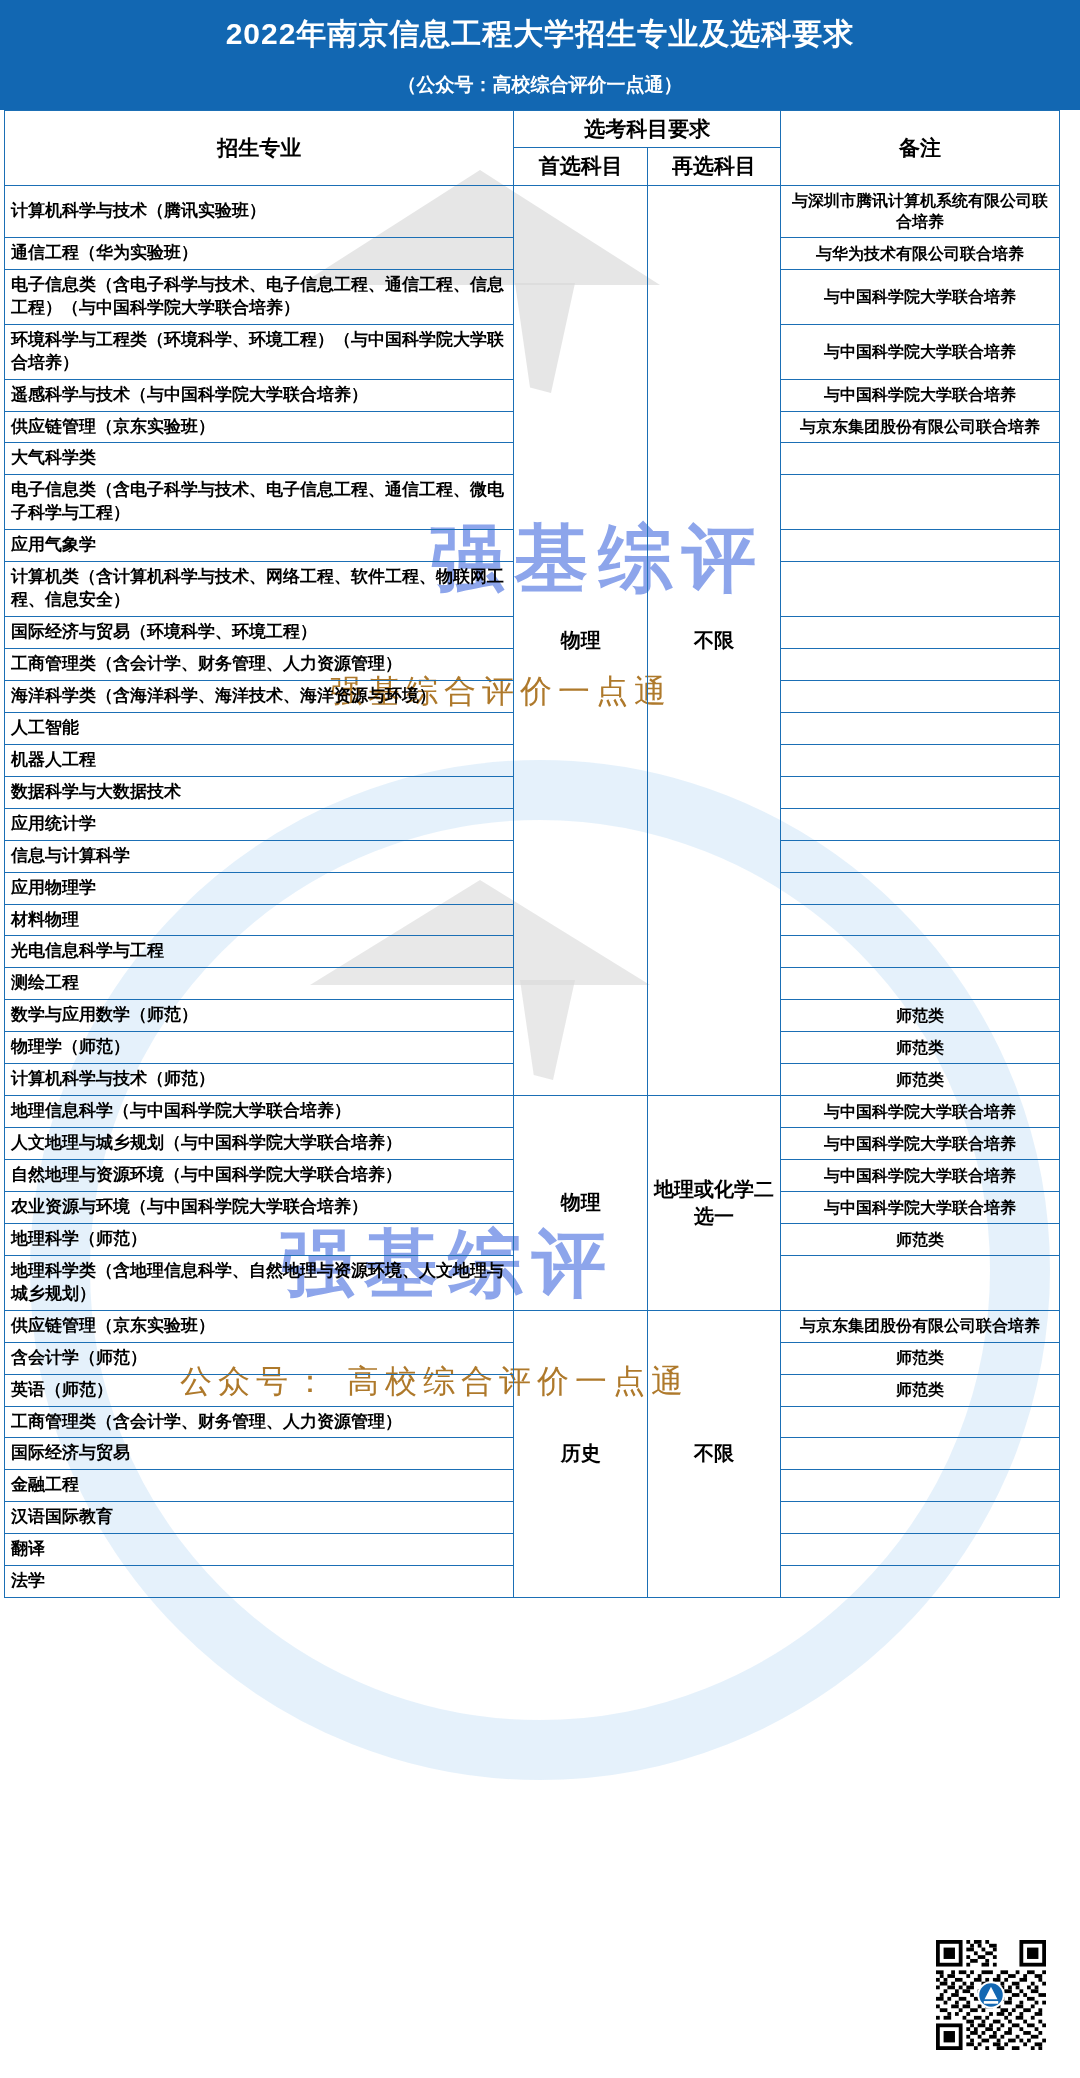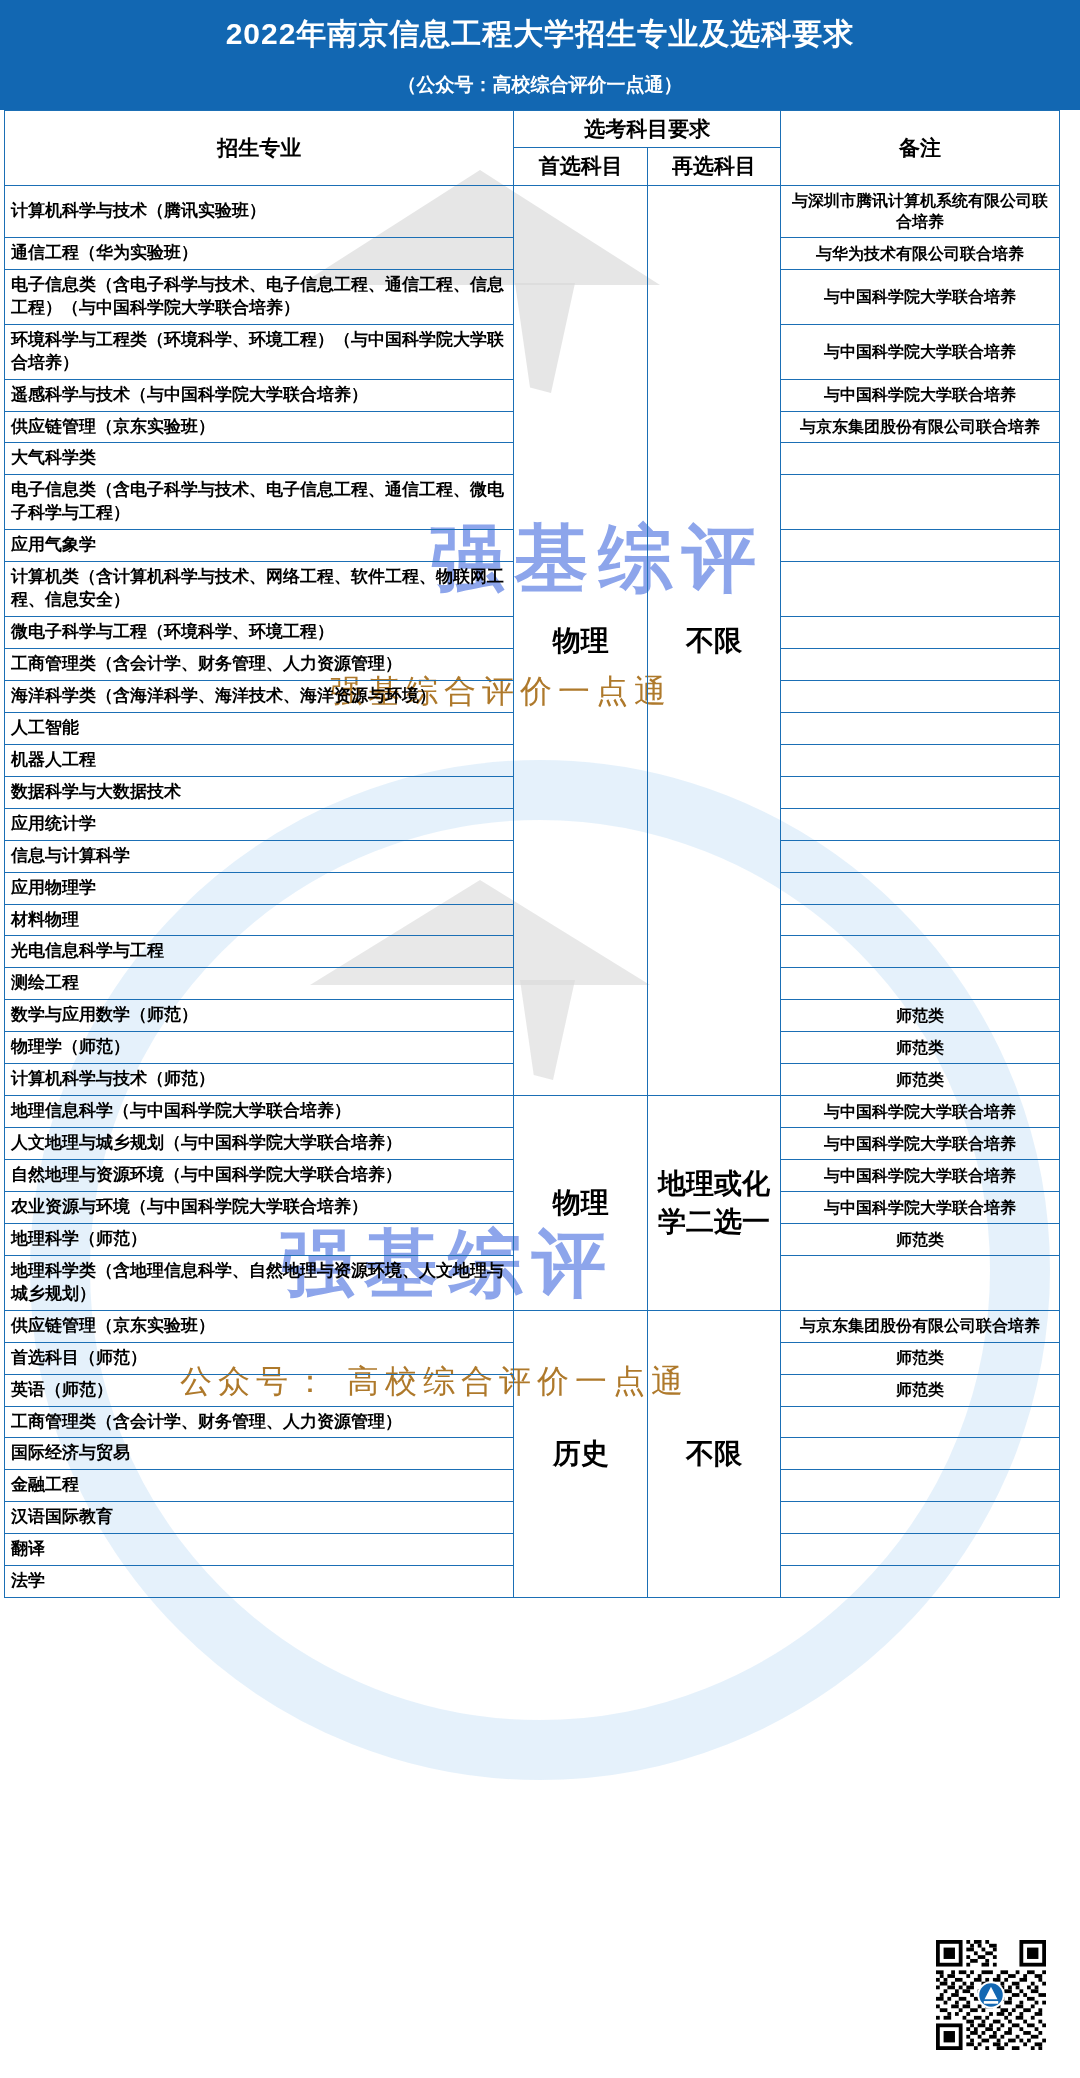--- a/index.html
+++ b/index.html
@@ -147,21 +147,21 @@
   .col-note  { width: 278px; }
   td.major {
     text-align: left;
   }
   td.note {
     text-align: center;
     font-size: 16px;
   }
   td.subject {
     text-align: center;
-    font-size: 28px;
+    font-size: 20px;
   }
   .qr {
     position: absolute;
     right: 22px;
     bottom: 16px;
     width: 118px;
     height: 118px;
     z-index: 3;
     background: #ffffff;
     padding: 4px;
@@ -246,21 +246,21 @@
           </tr>
           <tr>
             <td class="major">应用气象学</td>
             <td class="note"></td>
           </tr>
           <tr>
             <td class="major">计算机类（含计算机科学与技术、网络工程、软件工程、物联网工程、信息安全）</td>
             <td class="note"></td>
           </tr>
           <tr>
-            <td class="major">微电子科学与工程（环境科学、环境工程）</td>
+            <td class="major">国际经济与贸易（环境科学、环境工程）</td>
             <td class="note"></td>
           </tr>
           <tr>
             <td class="major">工商管理类（含会计学、财务管理、人力资源管理）</td>
             <td class="note"></td>
           </tr>
           <tr>
             <td class="major">海洋科学类（含海洋科学、海洋技术、海洋资源与环境）</td>
             <td class="note"></td>
           </tr>
@@ -338,21 +338,21 @@
             <td class="major">地理科学类（含地理信息科学、自然地理与资源环境、人文地理与城乡规划）</td>
             <td class="note"></td>
           </tr>
           <tr>
             <td class="major">供应链管理（京东实验班）</td>
             <td class="subject" rowspan="9">历史</td>
             <td class="subject" rowspan="9">不限</td>
             <td class="note">与京东集团股份有限公司联合培养</td>
           </tr>
           <tr>
-            <td class="major">首选科目（师范）</td>
+            <td class="major">含会计学（师范）</td>
             <td class="note">师范类</td>
           </tr>
           <tr>
             <td class="major">英语（师范）</td>
             <td class="note">师范类</td>
           </tr>
           <tr>
             <td class="major">工商管理类（含会计学、财务管理、人力资源管理）</td>
             <td class="note"></td>
           </tr>

